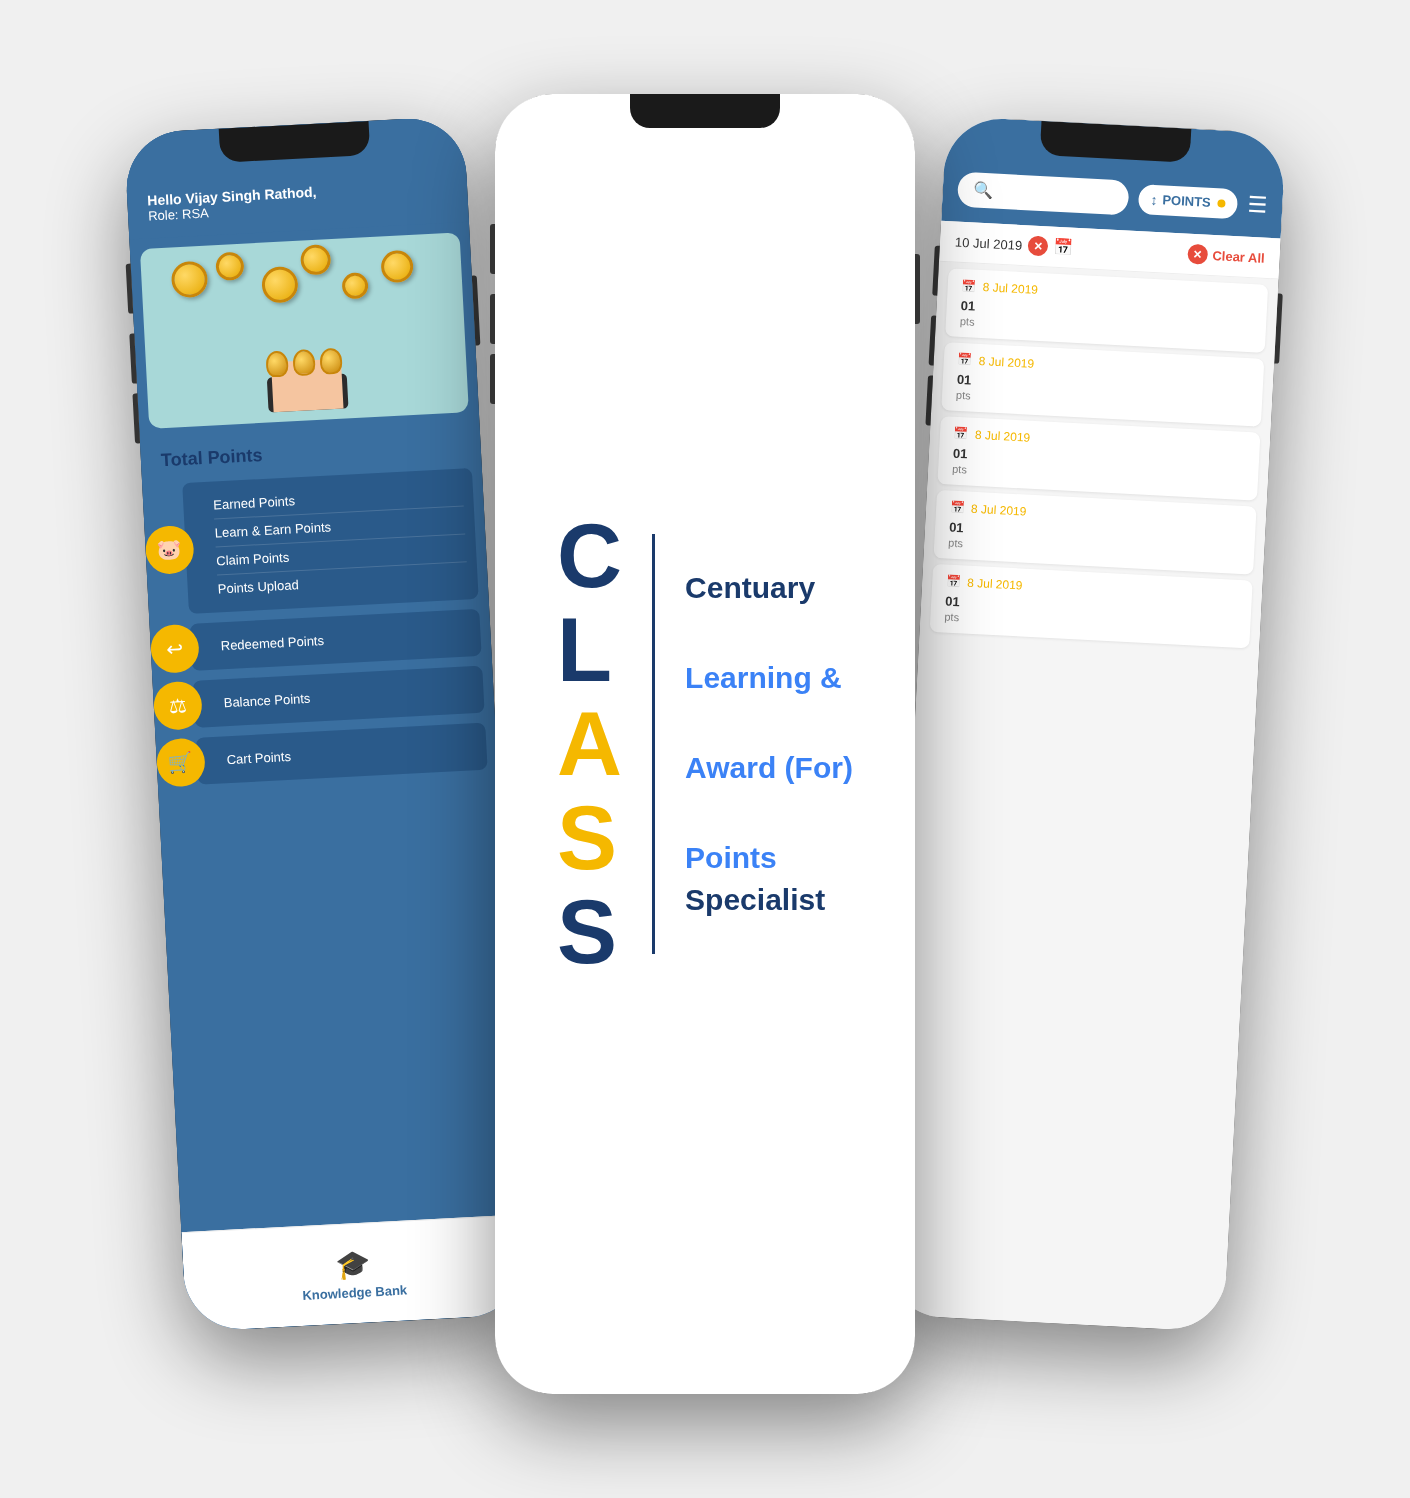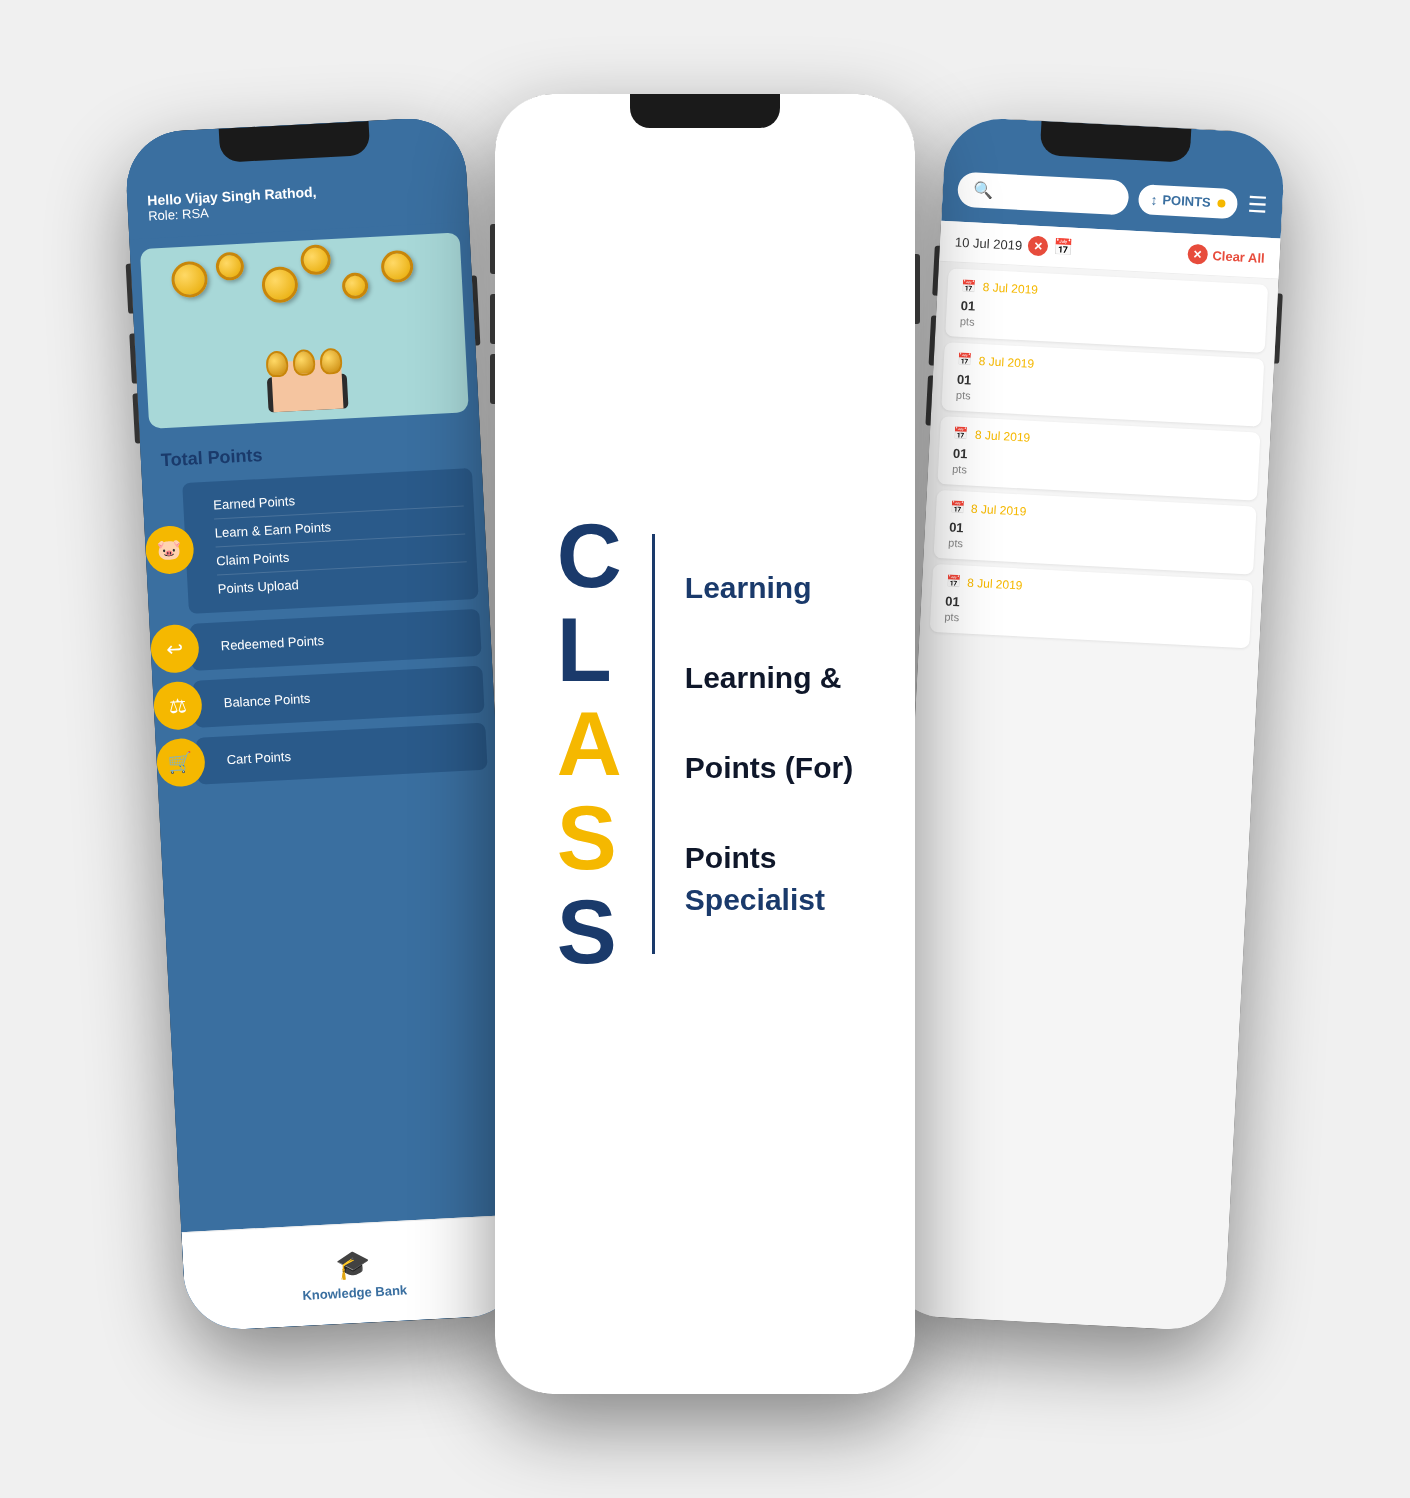--- a/index.html
+++ b/index.html
@@ -326,21 +326,21 @@
       justify-content: center;
     }
 
     .class-text-line {
       font-size: 30px;
       font-weight: 700;
       line-height: 1.4;
     }
 
     .class-text-line.blue { color: #1a3a6b; }
-    .class-text-line.gold { color: #0f172a; margin-top: 48px; }
+    .class-text-line.gold { color: #3b82f6; margin-top: 48px; }
 
     
     .right-content {
       width: 100%;
       height: 100%;
       background: #f5f5f5;
       overflow: hidden;
       position: relative;
     }
 
@@ -559,23 +559,23 @@
             <div class="class-letter blue">C</div>
             <div class="class-letter blue">L</div>
             <div class="class-letter gold">A</div>
             <div class="class-letter gold">S</div>
             <div class="class-letter blue">S</div>
           </div>
 
           <div class="class-divider"></div>
 
           <div class="class-text">
-            <div class="class-text-line blue">Learning</div>
+            <div class="class-text-line blue">Centuary</div>
             <div class="class-text-line gold">Learning &amp;</div>
-            <div class="class-text-line gold">Points (For)</div>
+            <div class="class-text-line gold">Award (For)</div>
             <div class="class-text-line gold">Points</div>
             <div class="class-text-line blue">Specialist</div>
           </div>
         </div>
       </div>
     </div>
   </div>
 
   <div class="phone phone-right">
     <div class="phone-inner">

